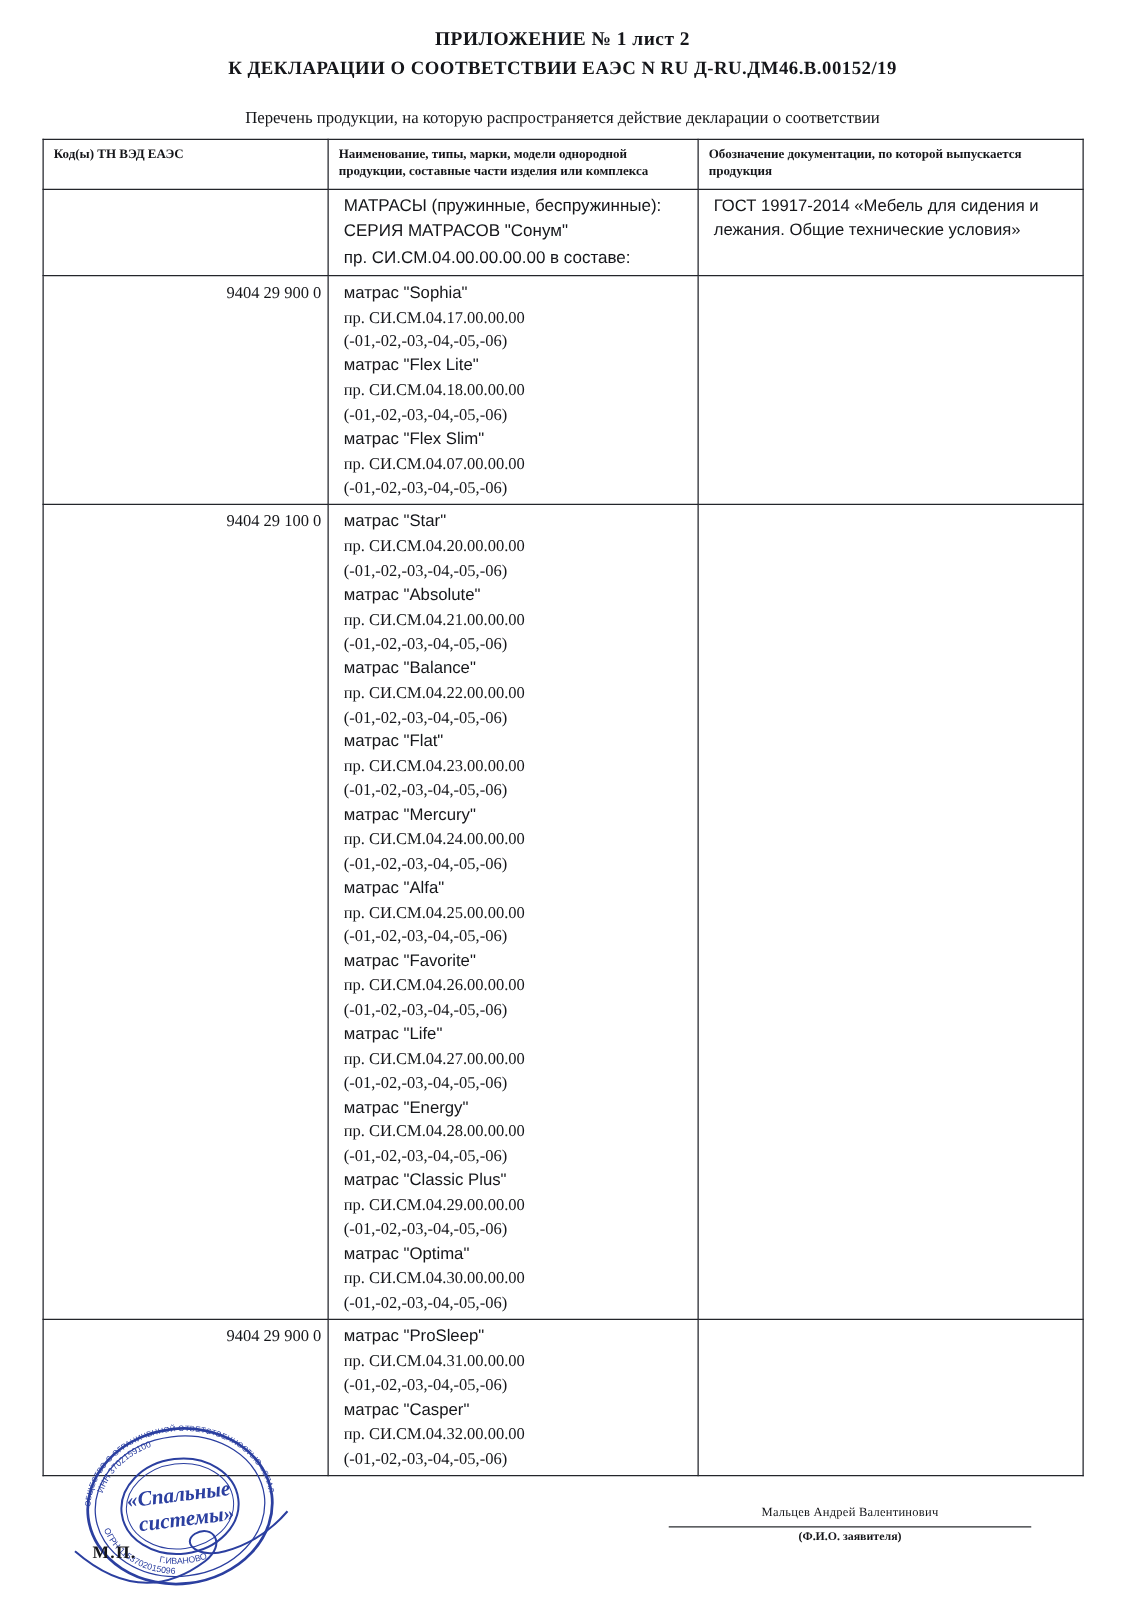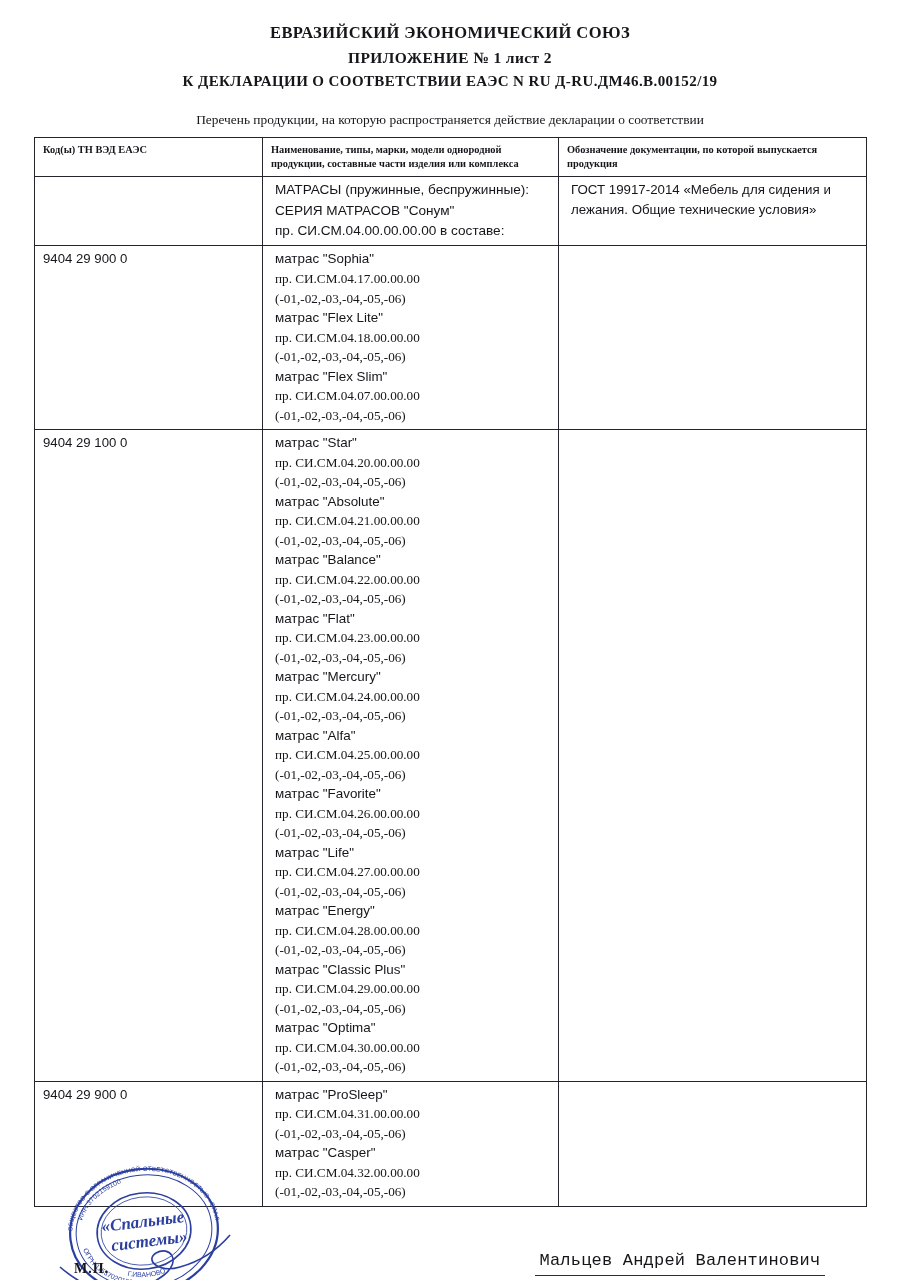--- a/index.html
+++ b/index.html
@@ -57,23 +57,24 @@
     font-size: 10.4px;
     font-weight: bold;
     line-height: 1.32;
     padding: 5px 8px 6px 8px;
   }
   col.c1 { width: 228px; }
   col.c2 { width: 296px; }
   col.c3 { width: 308px; }
   .code-cell {
     font-size: 13.2px;
-    font-family: Liberation Sans, sans-serif;
+    font-family: Liberation Serif, serif;
     padding-top: 5px !important;
     padding-left: 8px !important;
+    text-align: right;
   }
   .name-cell {
     font-size: 13.4px;
     line-height: 1.47;
     font-family: "Liberation Sans", sans-serif;
   }
   .name-cell .mono-ish {
     font-family: "Liberation Serif", serif;
     font-size: 13.2px;
   }
@@ -94,24 +95,23 @@
     height: 120px;
   }
   .signer {
     position: absolute;
     right: 36px;
     top: 14px;
     text-align: center;
     width: 300px;
   }
   .signer .name {
-    font-family: Liberation Mono, monospace;
-    font-size: 17px;
+    font-family: Liberation Serif, serif;
+    font-size: 10px;
     letter-spacing: .2px;
-    margin-top: 20px;
   }
   .signer .rule {
     border-bottom: 1px solid #2a2c31;
     margin-top: 5px;
     width: 290px;
     margin-left: auto;
     margin-right: auto;
   }
   .signer .caption {
     font-size: 9.5px;
@@ -156,21 +156,20 @@
     font-size: 7px;
     fill: #2b3fa0;
   }
 </style>
 </head>
 <body>
 
 <div class="page">
 
   <div class="doc-header">
-    <div class="line line1">ЕВРАЗИЙСКИЙ ЭКОНОМИЧЕСКИЙ СОЮЗ</div>
     <div class="line line2">ПРИЛОЖЕНИЕ № 1 лист 2</div>
     <div class="line line3">К ДЕКЛАРАЦИИ О СООТВЕТСТВИИ ЕАЭС N RU Д-RU.ДМ46.В.00152/19</div>
   </div>
 
   <div class="subtitle">Перечень продукции, на которую распространяется действие декларации о соответствии</div>
 
   <table class="product-table">
     <colgroup>
       <col class="c1">
         <col class="c2">

